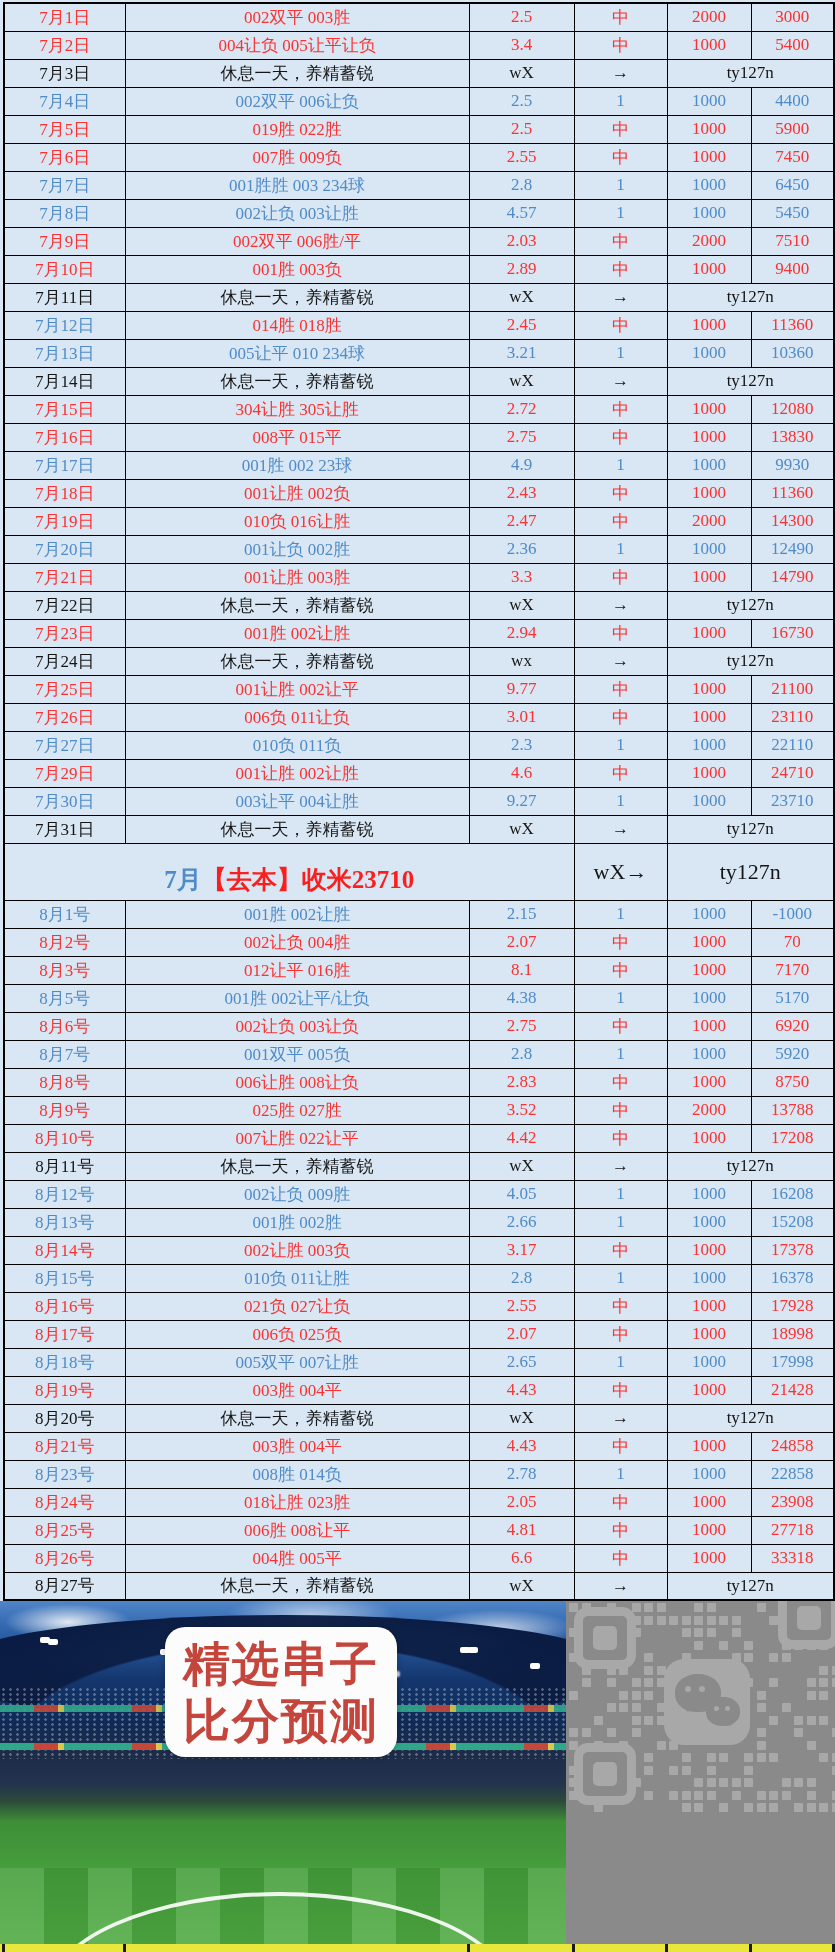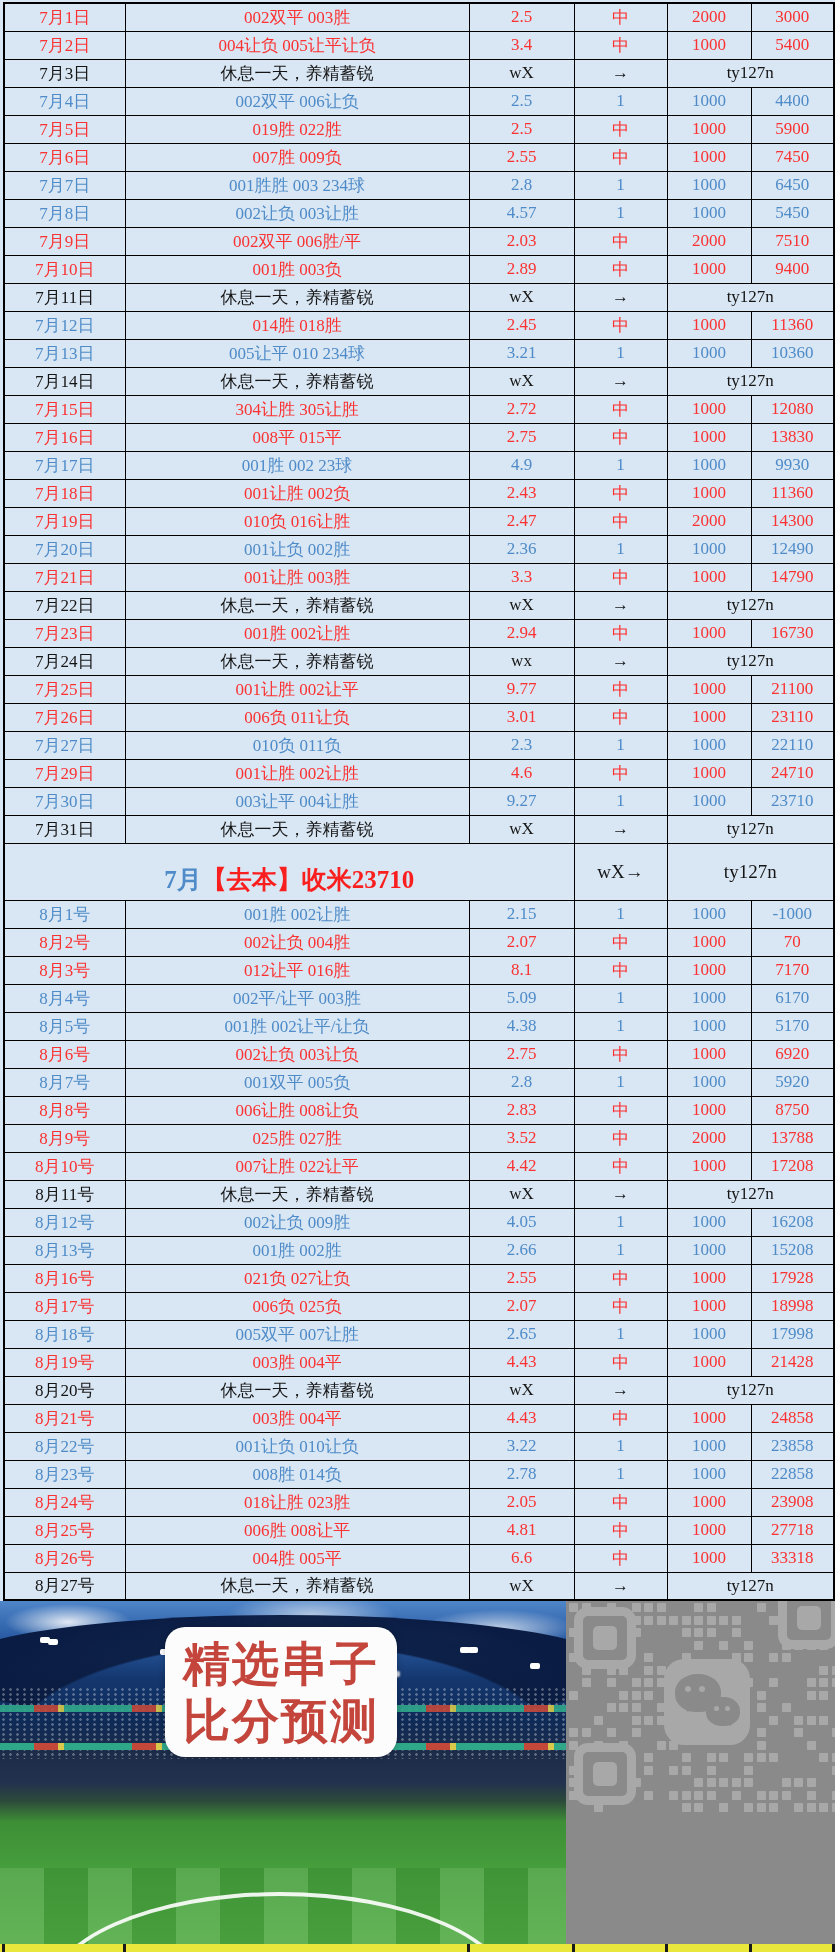--- a/index.html
+++ b/index.html
@@ -16,21 +16,21 @@
         border:2px solid var(--grid)}
   col.c1{width:121px}col.c2{width:344px}col.c3{width:105px}
   col.c4{width:93px}col.c5{width:84px}col.c6{width:83px}
   td{border:1px solid var(--grid);height:28px;text-align:center;vertical-align:middle;
      font-size:17px;background:var(--bg);overflow:hidden;white-space:nowrap}
   tr.c-red td{color:var(--red)} tr.c-blue td{color:var(--blue)} tr.c-black td{color:var(--ink)}
   td.date.c-red{color:var(--red)} td.date.c-blue{color:var(--blue)} td.date.c-black{color:var(--ink)}
   tr.summary td{height:57px}
   tr.summary td.sum-label{font-size:25px;font-weight:bold;padding-top:16px}
   .sum-label span.c-blue{color:var(--blue)} .sum-label span.c-red{color:#fa1f1f}
-  tr.summary td.mid,tr.summary td.ty{font-size:19px;color:var(--ink)}
+  tr.summary td.mid,tr.summary td.ty{font-size:22px;color:var(--ink)}
   tr.notice td{height:50px;font-weight:bold;font-size:22px;color:#0d0d0d}
   
   .footer{position:relative;flex:1;background:#666}
   .poster{position:absolute;top:0;left:0;bottom:0;width:566px;overflow:hidden;
     background:
       radial-gradient(90px 26px at 12% 6%, rgba(255,255,255,.85), transparent 70%),
       radial-gradient(120px 30px at 55% 4%, rgba(255,255,255,.6), transparent 70%),
       radial-gradient(110px 28px at 88% 8%, rgba(255,255,255,.7), transparent 70%),
       linear-gradient(180deg,#4f85c9 0%,#2a5da5 10%,#14376f 22%,#0e2a57 34%,
                       #1d2c49 44%,#23324e 52%,#2c4a3a 57%,#3e8f36 63%,#47a03d 78%,#52ab44 100%)}
@@ -346,28 +346,20 @@
       </tr>
       <tr class="bet c-red">
         <td class="date c-red">8月3号</td>
         <td class="plan">012让平 016胜</td>
         <td class="odds">8.1</td>
         <td class="result">中</td>
         <td class="stake">1000</td>
         <td class="total">7170</td>
       </tr>
       <tr class="bet c-blue">
-        <td class="date c-blue">8月4号</td>
-        <td class="plan">002平/让平 003胜</td>
-        <td class="odds">5.09</td>
-        <td class="result">1</td>
-        <td class="stake">1000</td>
-        <td class="total">6170</td>
-      </tr>
-      <tr class="bet c-blue">
         <td class="date c-blue">8月5号</td>
         <td class="plan">001胜 002让平/让负</td>
         <td class="odds">4.38</td>
         <td class="result">1</td>
         <td class="stake">1000</td>
         <td class="total">5170</td>
       </tr>
       <tr class="bet c-red">
         <td class="date c-red">8月6号</td>
         <td class="plan">002让负 003让负</td>
@@ -425,20 +417,36 @@
       </tr>
       <tr class="bet c-blue">
         <td class="date c-blue">8月13号</td>
         <td class="plan">001胜 002胜</td>
         <td class="odds">2.66</td>
         <td class="result">1</td>
         <td class="stake">1000</td>
         <td class="total">15208</td>
       </tr>
       <tr class="bet c-red">
+        <td class="date c-red">8月14号</td>
+        <td class="plan">002让胜 003负</td>
+        <td class="odds">3.17</td>
+        <td class="result">中</td>
+        <td class="stake">1000</td>
+        <td class="total">17378</td>
+      </tr>
+      <tr class="bet c-blue">
+        <td class="date c-blue">8月15号</td>
+        <td class="plan">010负 011让胜</td>
+        <td class="odds">2.8</td>
+        <td class="result">1</td>
+        <td class="stake">1000</td>
+        <td class="total">16378</td>
+      </tr>
+      <tr class="bet c-red">
         <td class="date c-red">8月16号</td>
         <td class="plan">021负 027让负</td>
         <td class="odds">2.55</td>
         <td class="result">中</td>
         <td class="stake">1000</td>
         <td class="total">17928</td>
       </tr>
       <tr class="bet c-red">
         <td class="date c-red">8月17号</td>
         <td class="plan">006负 025负</td>
@@ -470,28 +478,20 @@
         <td class="result">→</td>
         <td colspan="2" class="ty">ty127n</td>
       </tr>
       <tr class="bet c-red">
         <td class="date c-red">8月21号</td>
         <td class="plan">003胜 004平</td>
         <td class="odds">4.43</td>
         <td class="result">中</td>
         <td class="stake">1000</td>
         <td class="total">24858</td>
-      </tr>
-      <tr class="bet c-blue">
-        <td class="date c-blue">8月22号</td>
-        <td class="plan">001让负 010让负</td>
-        <td class="odds">3.22</td>
-        <td class="result">1</td>
-        <td class="stake">1000</td>
-        <td class="total">23858</td>
       </tr>
       <tr class="bet c-blue">
         <td class="date c-blue">8月23号</td>
         <td class="plan">008胜 014负</td>
         <td class="odds">2.78</td>
         <td class="result">1</td>
         <td class="stake">1000</td>
         <td class="total">22858</td>
       </tr>
       <tr class="bet c-red">

